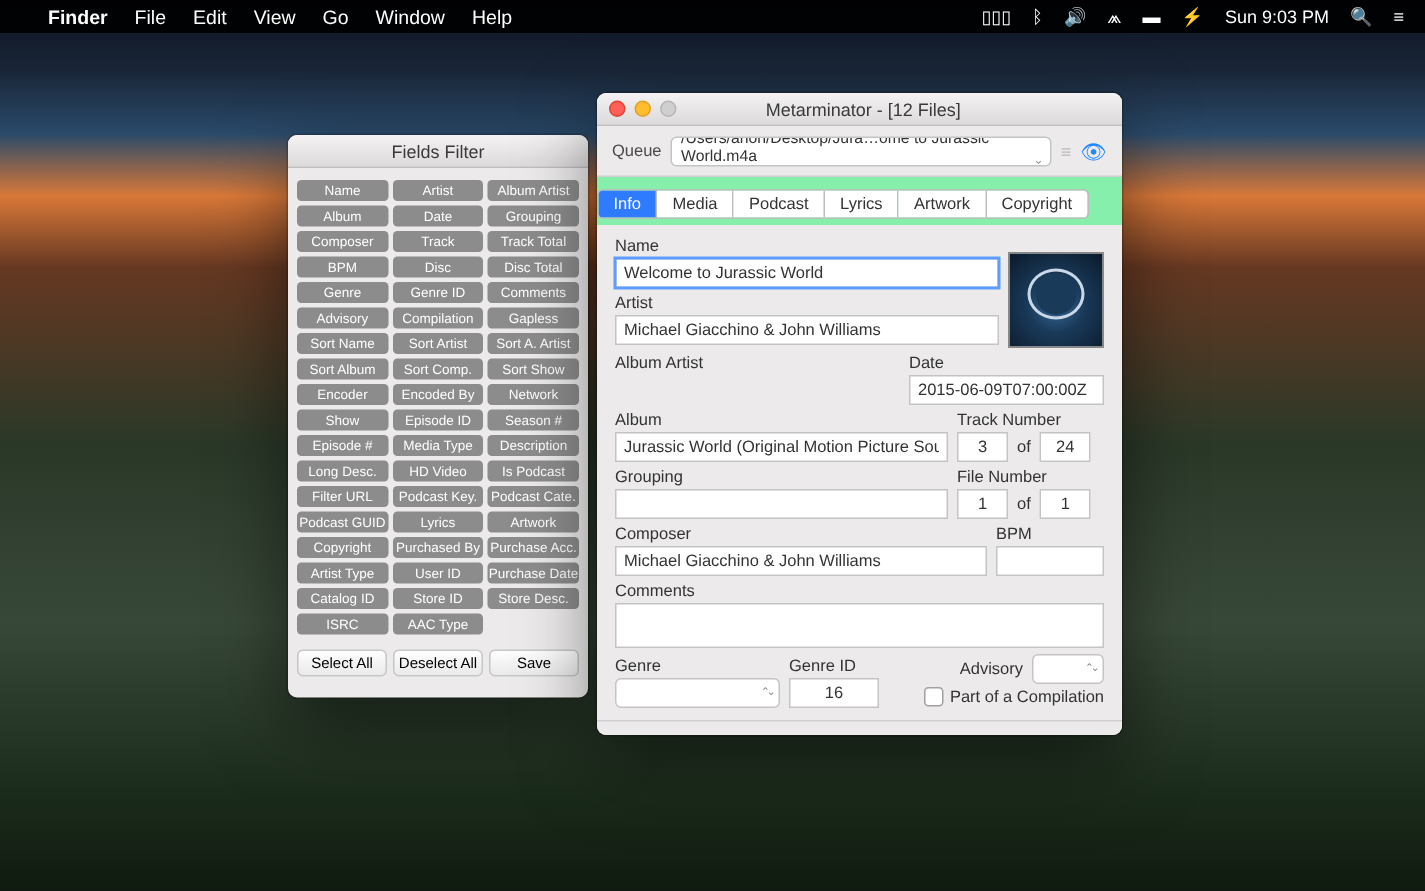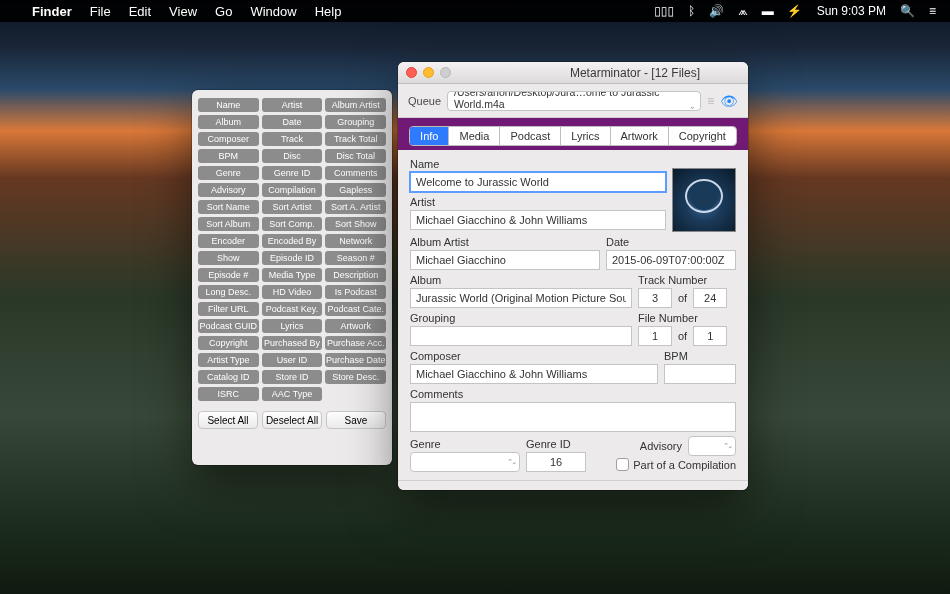--- a/index.html
+++ b/index.html
@@ -47,34 +47,34 @@
   }
 
   
   .main-window { left: 398px; top: 62px; width: 350px; height: 428px; }
   .mw-titlebar { height: 22px; background: linear-gradient(#f4f2f2,#dcdada); display: flex; align-items: center; font-size: 12px; color: #3a3a3a; border-bottom: 1px solid #c0bebe; }
   .traffic { display: flex; gap: 6px; padding-left: 8px; }
   .traffic .dot { width: 11px; height: 11px; border-radius: 50%; }
   .dot.red { background: #ff5f57; border: 1px solid #e24238; }
   .dot.yel { background: #ffbd2e; border: 1px solid #e1a125; }
   .dot.grn { background: #cfcfcf; border: 1px solid #b7b7b7; }
-  .mw-title { flex: 1; text-align: right; padding-right: 48px; }
+  .mw-title { flex: 1; text-align: center; padding-right: 48px; }
 
   .mw-toolbar { height: 34px; display: flex; align-items: center; gap: 6px; padding: 0 10px; background: #eceaea; border-bottom: 1px solid #cfcfcf; }
   .mw-toolbar .lbl { font-size: 11px; color: #4a4a4a; }
   .combo {
     flex: 1; height: 20px; background: #fff; border: 1px solid #c4c4c4; border-radius: 4px;
     font-size: 10.5px; color: #333; display: flex; align-items: flex-end; padding: 0 18px 0 6px;
     position: relative; overflow: hidden;
   }
   .combo::after { content: "⌃"; position: absolute; right: 5px; font-size: 8px; color: #888; transform: rotate(180deg); }
   .eye { color: #1e88ff; font-size: 14px; cursor: pointer; }
   .hamb { color: #bbb; font-size: 12px; cursor: pointer; }
 
-  .tabs { display: flex; justify-content: center; padding: 8px 0 4px; background: #701a75; }
+  .tabs { display: flex; padding: 8px 0 4px; background: #86efac; }
   .tab-strip { display: flex; border: 1px solid #bdbdbd; border-radius: 4px; overflow: hidden; height: 20px; }
   .tab {
     font-size: 11px; padding: 0 10px; display: flex; align-items: center;
     background: #fff; color: #333; border-right: 1px solid #bdbdbd; cursor: pointer;
   }
   .tab:last-child { border-right: none; }
   .tab.active { background: #2f7bff; color: #fff; }
 
   .form { padding: 4px 12px 8px; background: #eceaea; }
   .fld-label { font-size: 11px; color: #333; margin: 4px 0 2px; }
@@ -134,20 +134,21 @@
     <span>⩕</span>
     <span>▬</span>
     <span>⚡</span>
     <span>Sun 9:03 PM</span>
     <span>🔍</span>
     <span>≡</span>
   </div>
 </div>
 
 <div class="window ff-window">
+  <div class="ff-title">Fields Filter</div>
   <div class="ff-body">
     <div class="pills" id="pills">
         <div class="pill">Name</div>
         <div class="pill">Artist</div>
         <div class="pill">Album Artist</div>
         <div class="pill">Album</div>
         <div class="pill">Date</div>
         <div class="pill">Grouping</div>
         <div class="pill">Composer</div>
         <div class="pill">Track</div>
@@ -244,21 +245,20 @@
         <input class="input" value="Michael Giacchino &amp; John Williams" style="">
       </div>
       <div style="padding-top:14px">
         <div class="art"></div>
       </div>
     </div>
 
     <div class="row">
       <div class="col">
         <div class="fld-label">Album Artist</div>
-        <input class="input" value="Michael Giacchino" style="">
       </div>
       <div class="col" style="max-width:130px">
         <div class="fld-label">Date</div>
         <input class="input" value="2015-06-09T07:00:00Z" style="">
       </div>
     </div>
 
     <div class="row">
       <div class="col">
         <div class="fld-label">Album</div>

